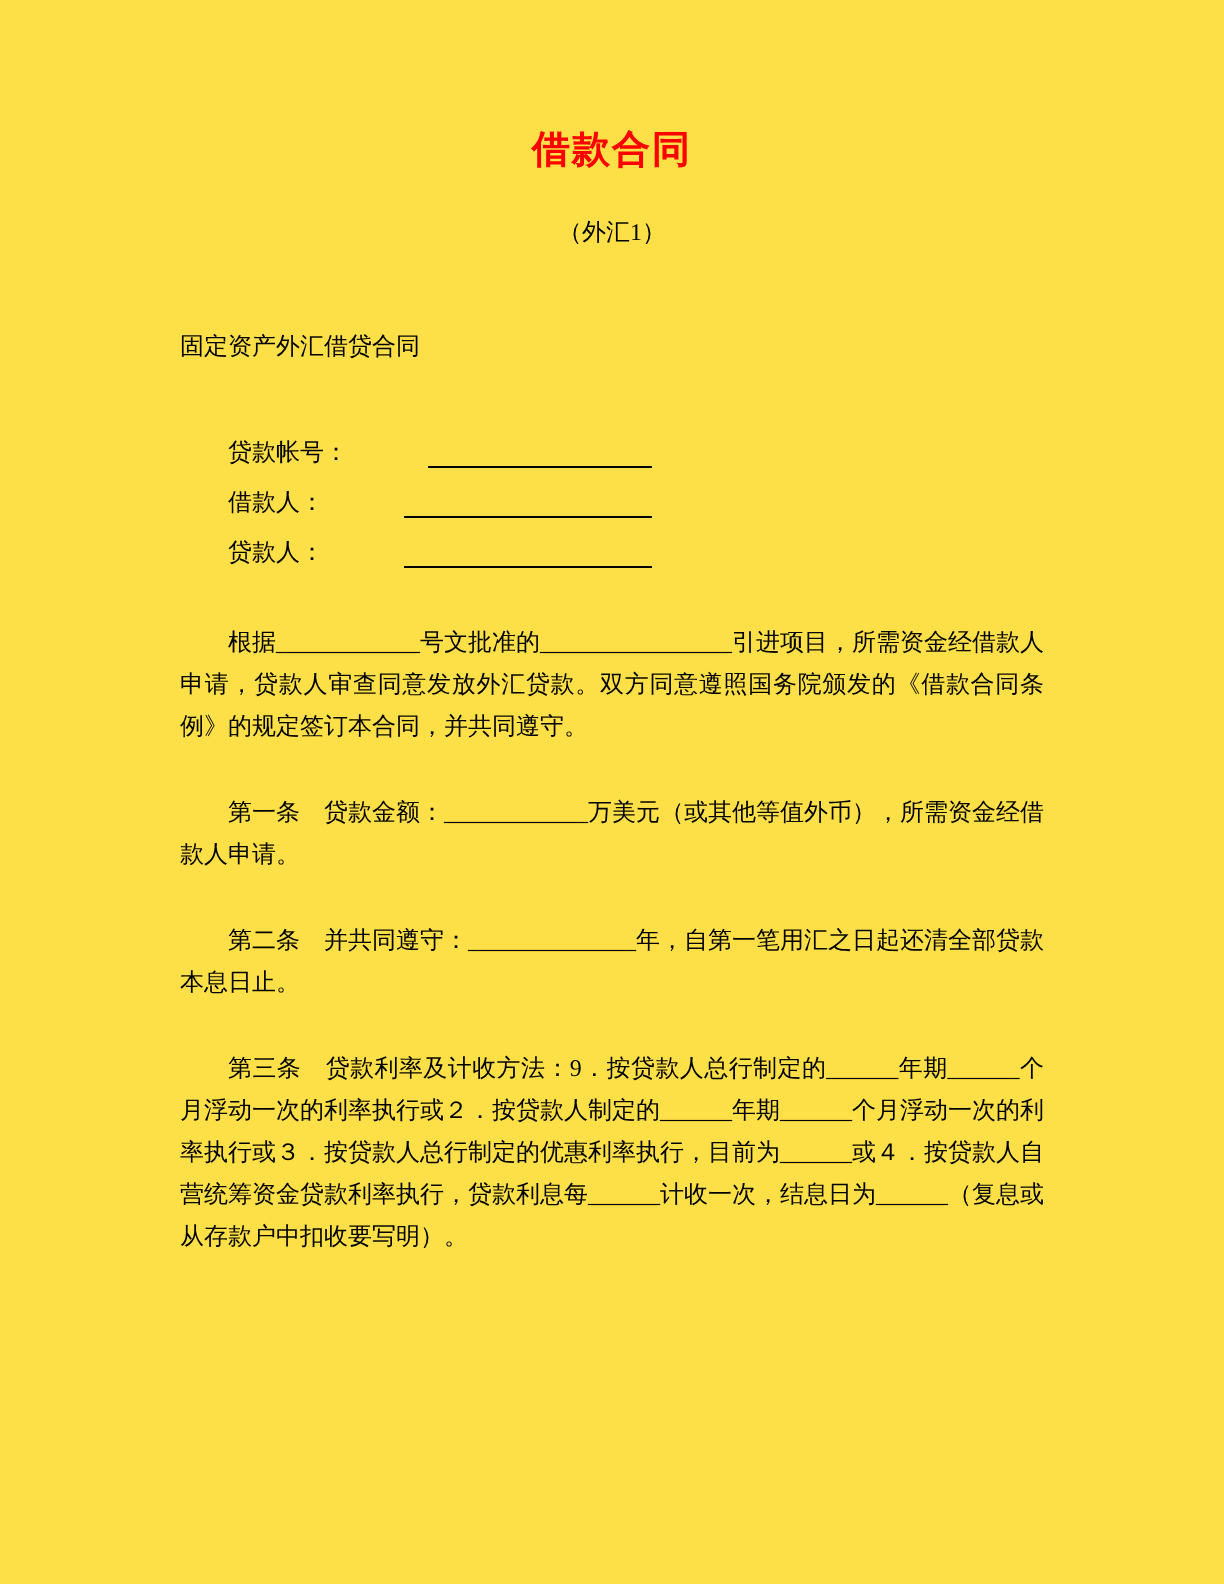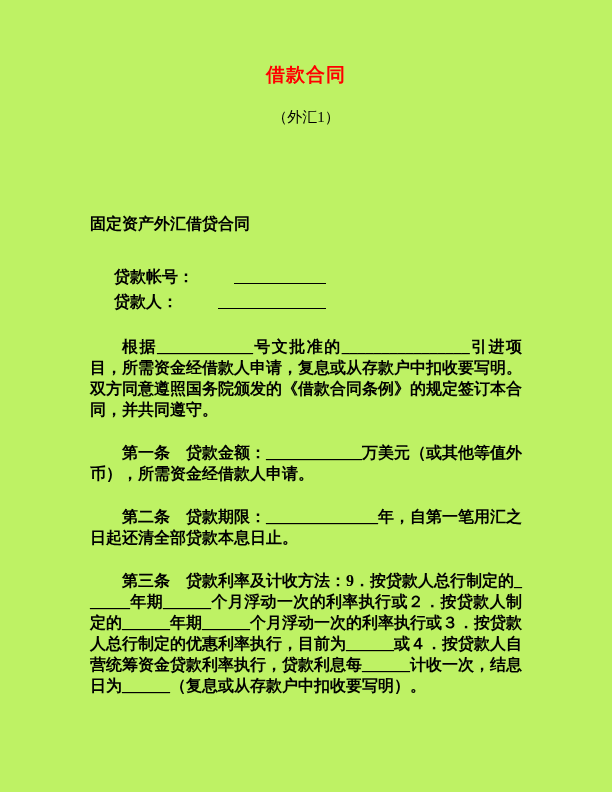--- a/index.html
+++ b/index.html
@@ -5,45 +5,44 @@
   html, body {
     margin: 0;
     padding: 0;
     background: #ffffff;
   }
   .page {
     position: relative;
     width: 612px;
     height: 792px;
     margin: 0 auto;
-    background: #bef264;
+    background: #fde047;
     font-family: "Liberation Serif", "DejaVu Serif", serif;
     color: #000000;
     overflow: hidden;
     box-sizing: border-box;
   }
   .doc-title {
     padding-top: 62px;
     text-align: center;
     font-size: 19px;
     font-weight: bold;
     color: #ff0000;
     letter-spacing: 1px;
   }
   .doc-subtitle {
     margin-top: 20px;
     text-align: center;
-    font-size: 15px;
+    font-size: 12px;
     color: #000000;
   }
   .content {
-    margin: 86px 90px 0 90px;
-    font-size: 16px;
+    margin: 38px 90px 0 90px;
+    font-size: 12px;
     line-height: 21px;
-    font-weight: bold;
   }
   .doc-heading {
     margin-bottom: 28px;
   }
   .fields {
     padding-left: 24px;
     margin-bottom: 24px;
   }
   .field-row {
     display: flex;
@@ -81,31 +80,35 @@
 
     <div class="doc-heading">固定资产外汇借贷合同</div>
 
     <div class="fields">
 
       <div class="field-row">
         <span class="field-label">贷款帐号：</span>
         <span class="field-blank"></span>
       </div>
 
+      <div class="field-row">
+        <span class="field-label">借款人：</span>
+        <span class="field-blank"></span>
+      </div>
 
       <div class="field-row">
         <span class="field-label">贷款人：</span>
         <span class="field-blank"></span>
       </div>
 
     </div>
 
-    <p class="para">根据____________号文批准的________________引进项目，所需资金经借款人申请，复息或从存款户中扣收要写明。双方同意遵照国务院颁发的《借款合同条例》的规定签订本合同，并共同遵守。</p>
+    <p class="para">根据____________号文批准的________________引进项目，所需资金经借款人申请，贷款人审查同意发放外汇贷款。双方同意遵照国务院颁发的《借款合同条例》的规定签订本合同，并共同遵守。</p>
 
     <p class="para">第一条　贷款金额：____________万美元（或其他等值外币），所需资金经借款人申请。</p>
 
-    <p class="para">第二条　贷款期限：______________年，自第一笔用汇之日起还清全部贷款本息日止。</p>
+    <p class="para">第二条　并共同遵守：______________年，自第一笔用汇之日起还清全部贷款本息日止。</p>
 
     <p class="para">第三条　贷款利率及计收方法：9．按贷款人总行制定的______年期______个月浮动一次的利率执行或２．按贷款人制定的______年期______个月浮动一次的利率执行或３．按贷款人总行制定的优惠利率执行，目前为______或４．按贷款人自营统筹资金贷款利率执行，贷款利息每______计收一次，结息日为______（复息或从存款户中扣收要写明）。</p>
 
   </div>
 
 </div>
 
 </body></html>

